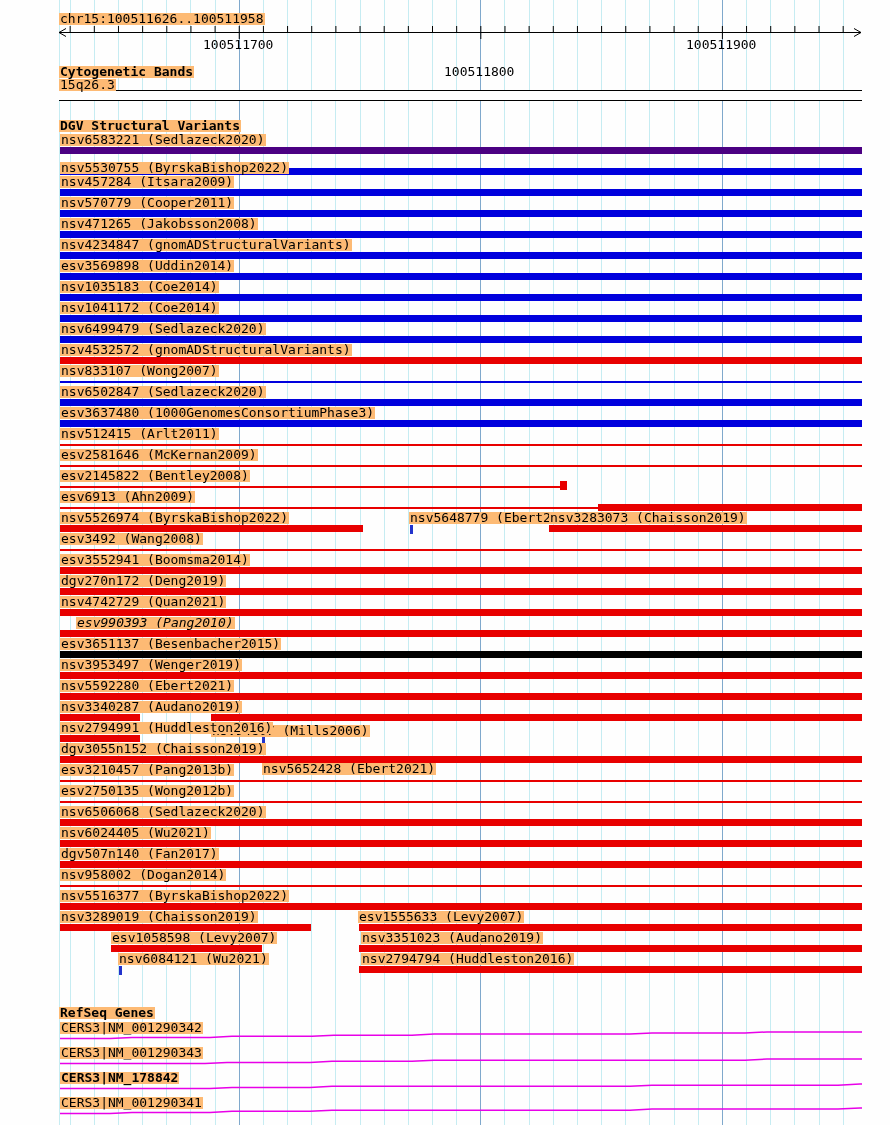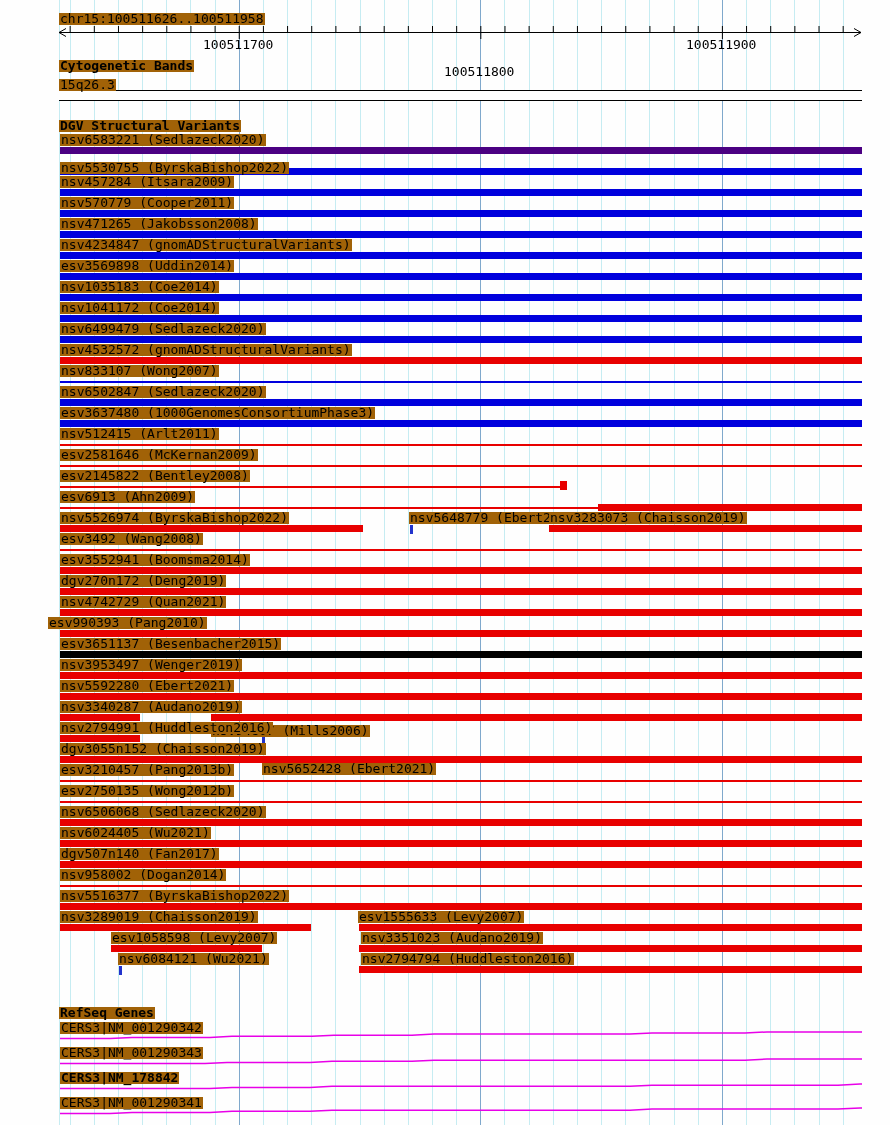--- a/index.html
+++ b/index.html
@@ -1,19 +1,19 @@
 <!DOCTYPE html>
 <html><head>
 <meta charset="utf-8">
 <style>
   html,body{margin:0;padding:0;background:#ffffff;}
   #app{position:relative;width:890px;height:1125px;background:#fefefe;overflow:hidden;
        font-family:"DejaVu Sans Mono","Liberation Mono",monospace;font-size:13px;color:#000;}
   .grid{position:absolute;top:0;width:1px;height:1125px;}
-  .lbl{position:absolute;white-space:pre;line-height:12px;background:#a16207;padding:0 1px;z-index:3;}
+  .lbl{position:absolute;white-space:pre;line-height:12px;background:#fdba74;padding:0 1px;z-index:3;}
   .hdr{font-weight:bold;z-index:3;}
   .glyph{position:absolute;z-index:2;}
   .band{position:absolute;z-index:2;background:#fefefe;border-top:1px solid #000;border-bottom:1px solid #000;}
   .ticklbl{position:absolute;white-space:pre;z-index:3;}
   svg{position:absolute;overflow:visible;z-index:2;}
 </style>
 </head>
 <body>
 
 <div id="app">
@@ -97,21 +97,21 @@
       <line x1="794.8614457831325" y1="26" x2="794.8614457831325" y2="32.5" stroke="#000" stroke-width="1"></line>
       <line x1="819.0180722891565" y1="26" x2="819.0180722891565" y2="32.5" stroke="#000" stroke-width="1"></line>
       <line x1="843.1746987951807" y1="26" x2="843.1746987951807" y2="32.5" stroke="#000" stroke-width="1"></line>
     </svg>
   <div id="rulerlabels">
       <div class="ticklbl" style="left: 203px; top: 37px;">100511700</div>
       <div class="ticklbl" style="left: 444px; top: 37px; margin-top: 27px;">100511800</div>
       <div class="ticklbl" style="left: 686px; top: 37px;">100511900</div>
     </div>
 
-  <div class="lbl hdr" style="left:59px;top:60px;">Cytogenetic Bands</div>
+  <div class="lbl hdr" style="left:59px;top:66px;">Cytogenetic Bands</div>
   <div class="lbl" style="left:59px;top:79px;">15q26.3</div>
   <div class="band" style="left:59px;top:90px;width:803px;height:9px;"></div>
 
   <div class="lbl hdr" style="left:59px;top:120px;">DGV Structural Variants</div>
   <div id="dgvrows">
       <div class="lbl" style="left: 60px; top: 134px;">nsv6583221 (Sedlazeck2020)</div>
       <div class="glyph" style="left: 60px; top: 147px; width: 802px; height: 7px; background: rgb(75, 0, 130);"></div>
       <div class="lbl" style="left: 60px; top: 145px; margin-top: 17px;">nsv5530755 (ByrskaBishop2022)</div>
       <div class="glyph" style="left: 60px; top: 168px; width: 802px; height: 7px; background: rgb(0, 0, 221);"></div>
       <div class="lbl" style="left: 60px; top: 176px;">nsv457284 (Itsara2009)</div>
@@ -155,21 +155,21 @@
       <div class="lbl" style="left: 549px; top: 512px;">nsv3283073 (Chaisson2019)</div>
       <div class="glyph" style="left: 549px; top: 525px; width: 313px; height: 7px; background: rgb(232, 0, 0);"></div>
       <div class="lbl" style="left: 60px; top: 533px;">esv3492 (Wang2008)</div>
       <div class="glyph" style="left: 60px; top: 549px; width: 802px; height: 2px; background: rgb(232, 0, 0);"></div>
       <div class="lbl" style="left: 60px; top: 554px;">esv3552941 (Boomsma2014)</div>
       <div class="glyph" style="left: 60px; top: 567px; width: 802px; height: 7px; background: rgb(232, 0, 0);"></div>
       <div class="lbl" style="left: 60px; top: 575px;">dgv270n172 (Deng2019)</div>
       <div class="glyph" style="left: 60px; top: 588px; width: 802px; height: 7px; background: rgb(232, 0, 0);"></div>
       <div class="lbl" style="left: 60px; top: 596px;">nsv4742729 (Quan2021)</div>
       <div class="glyph" style="left: 60px; top: 609px; width: 802px; height: 7px; background: rgb(232, 0, 0);"></div>
-      <div class="lbl" style="left: 48px; top: 617px;">esv990393 (Pang2010)</div>
+      <div class="lbl" style="left: 76px; top: 617px; font-style: italic;">esv990393 (Pang2010)</div>
       <div class="glyph" style="left: 60px; top: 630px; width: 802px; height: 7px; background: rgb(232, 0, 0);"></div>
       <div class="lbl" style="left: 60px; top: 638px;">esv3651137 (Besenbacher2015)</div>
       <div class="glyph" style="left: 60px; top: 651px; width: 802px; height: 7px; background: rgb(0, 0, 0);"></div>
       <div class="lbl" style="left: 60px; top: 659px;">nsv3953497 (Wenger2019)</div>
       <div class="glyph" style="left: 60px; top: 672px; width: 802px; height: 7px; background: rgb(232, 0, 0);"></div>
       <div class="lbl" style="left: 60px; top: 680px;">nsv5592280 (Ebert2021)</div>
       <div class="glyph" style="left: 60px; top: 693px; width: 802px; height: 7px; background: rgb(232, 0, 0);"></div>
       <div class="lbl" style="left: 60px; top: 701px;">nsv3340287 (Audano2019)</div>
       <div class="glyph" style="left: 60px; top: 714px; width: 80px; height: 7px; background: rgb(232, 0, 0);"></div>
       <div class="lbl" style="left: 211px; top: 725px; text-align: right;">nsv94807 (Mills2006)</div>

